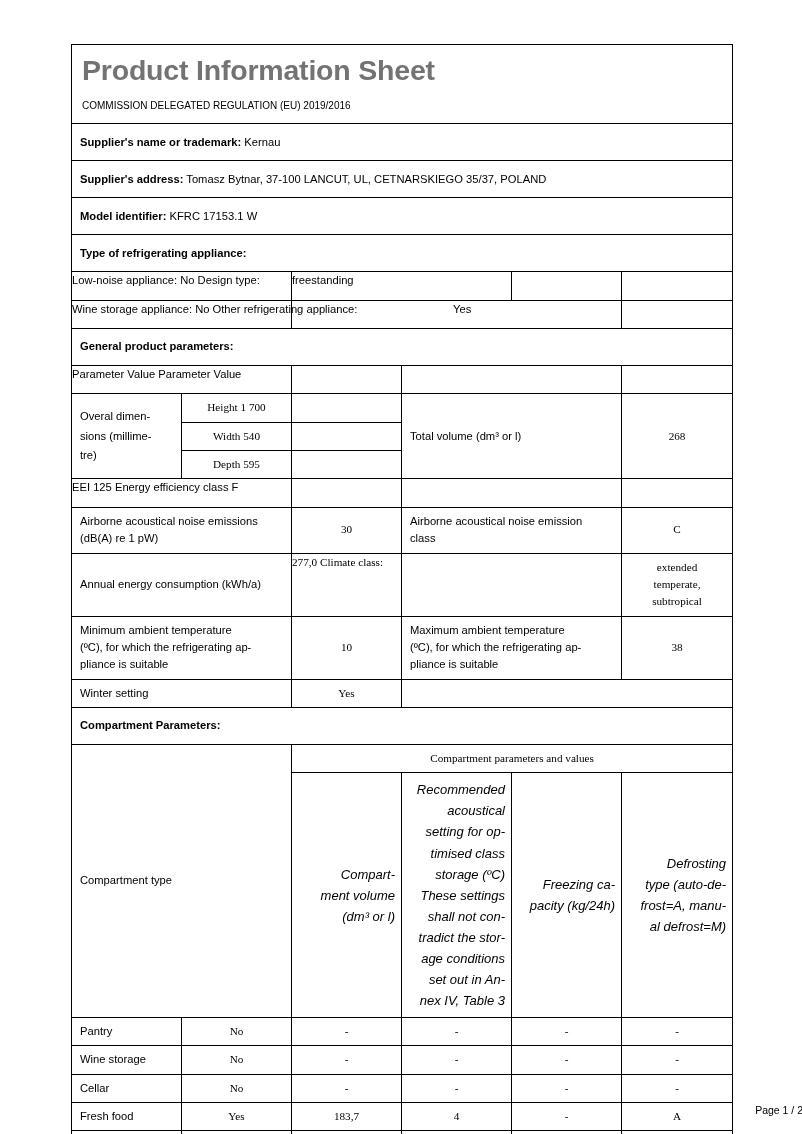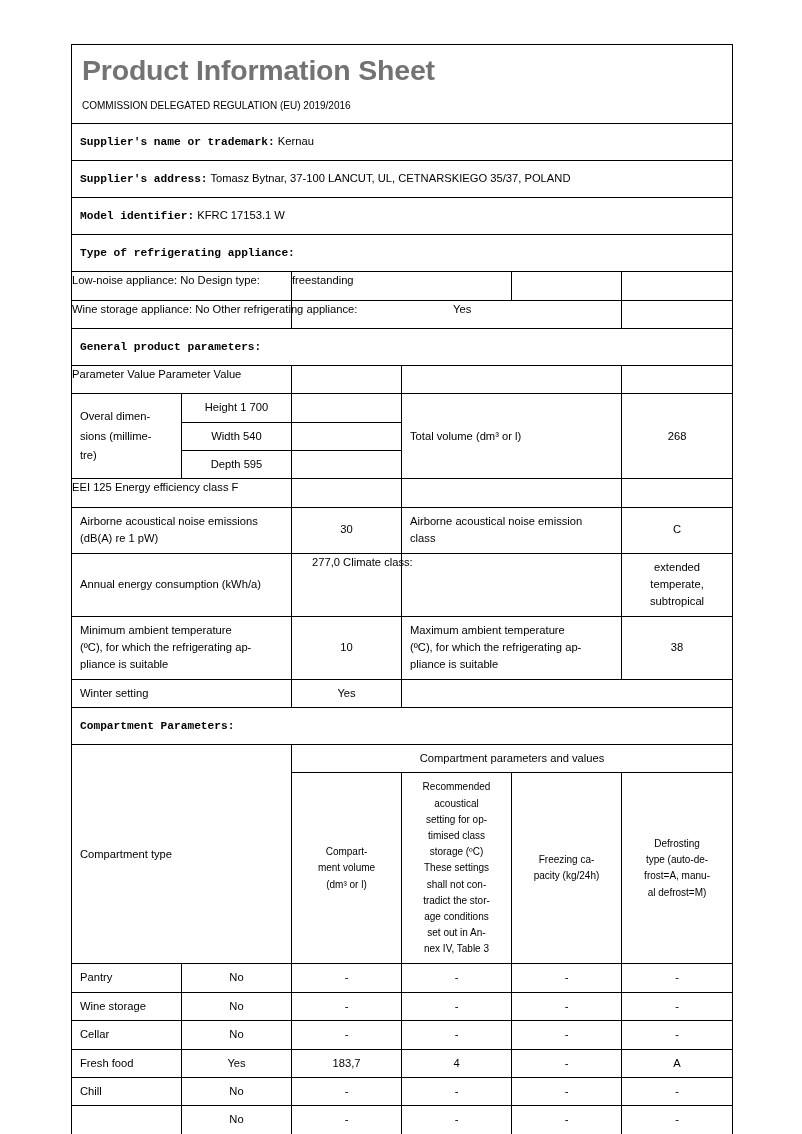--- a/index.html
+++ b/index.html
@@ -51,22 +51,22 @@
     letter-spacing: -0.2px;
     line-height: 1.15;
     margin-bottom: 11px;
   }
   .doc-subtitle {
     font-size: 10px;
     color: #000;
   }
 
   
-  .lbl-bold { font-weight: bold; font-family: Liberation Mono, monospace; }
-  .c { text-align: center; }
+  .lbl-bold { font-weight: bold; }
+  .c { text-align: center; font-family: Liberation Serif, serif; }
   .l { text-align: left; }
   .thick-top { border-top: 1.6px solid #000 !important; }
   .thick-bottom { border-bottom: 1.6px solid #000 !important; }
   .rowtall { height: 26px; }
 
   
   .bleed {
     position: relative;
     white-space: nowrap;
     overflow: visible;
@@ -75,25 +75,26 @@
   }
   .bleed span.over {
     position: absolute;
     left: 0;
     top: 0;
     white-space: nowrap;
     background: transparent;
   }
 
   .hdr-vert {
-    text-align: center;
+    text-align: right;
     line-height: 1.62;
-    font-size: 10px;
+    font-size: 13px;
     vertical-align: middle;
     padding: 6px 6px !important;
+    font-style: italic;
   }
 
   .compart-type-cell {
     vertical-align: middle;
     text-align: left;
   }
 
   .page-footer {
     position: absolute;
     left: 71px;
@@ -238,21 +239,21 @@
       <td colspan="2">
         <div>Airborne acoustical noise emission</div>
         <div>class</div>
       </td>
       <td class="c">C</td>
     </tr>
 
     <tr>
       <td colspan="2">Annual energy consumption (kWh/a)</td>
       <td class="bleed c">
-        <span class="over" style="left:20px">277,0 Climate class:</span>
+        <span class="over" style="left:0">277,0 Climate class:</span>
         <span style="visibility:hidden">x</span>
       </td>
       <td colspan="2"></td>
       <td class="c">
         <div>extended</div>
         <div>temperate,</div>
         <div>subtropical</div>
       </td>
     </tr>
 
@@ -366,13 +367,14 @@
           <td class="c">No</td>
           <td class="c">-</td>
           <td class="c">-</td>
           <td class="c">-</td>
           <td class="c">-</td>
         </tr>
       </tbody>
 
   </table>
 
+  <div class="page-footer">Page 1 / 2</div>
 </div>
 
 </body></html>

